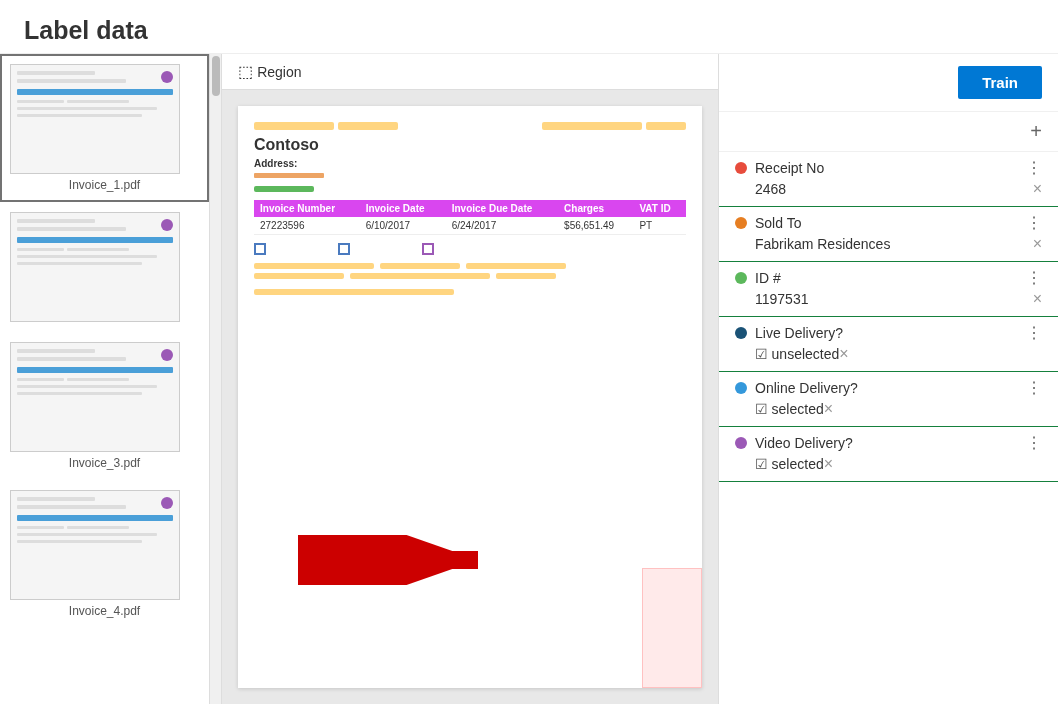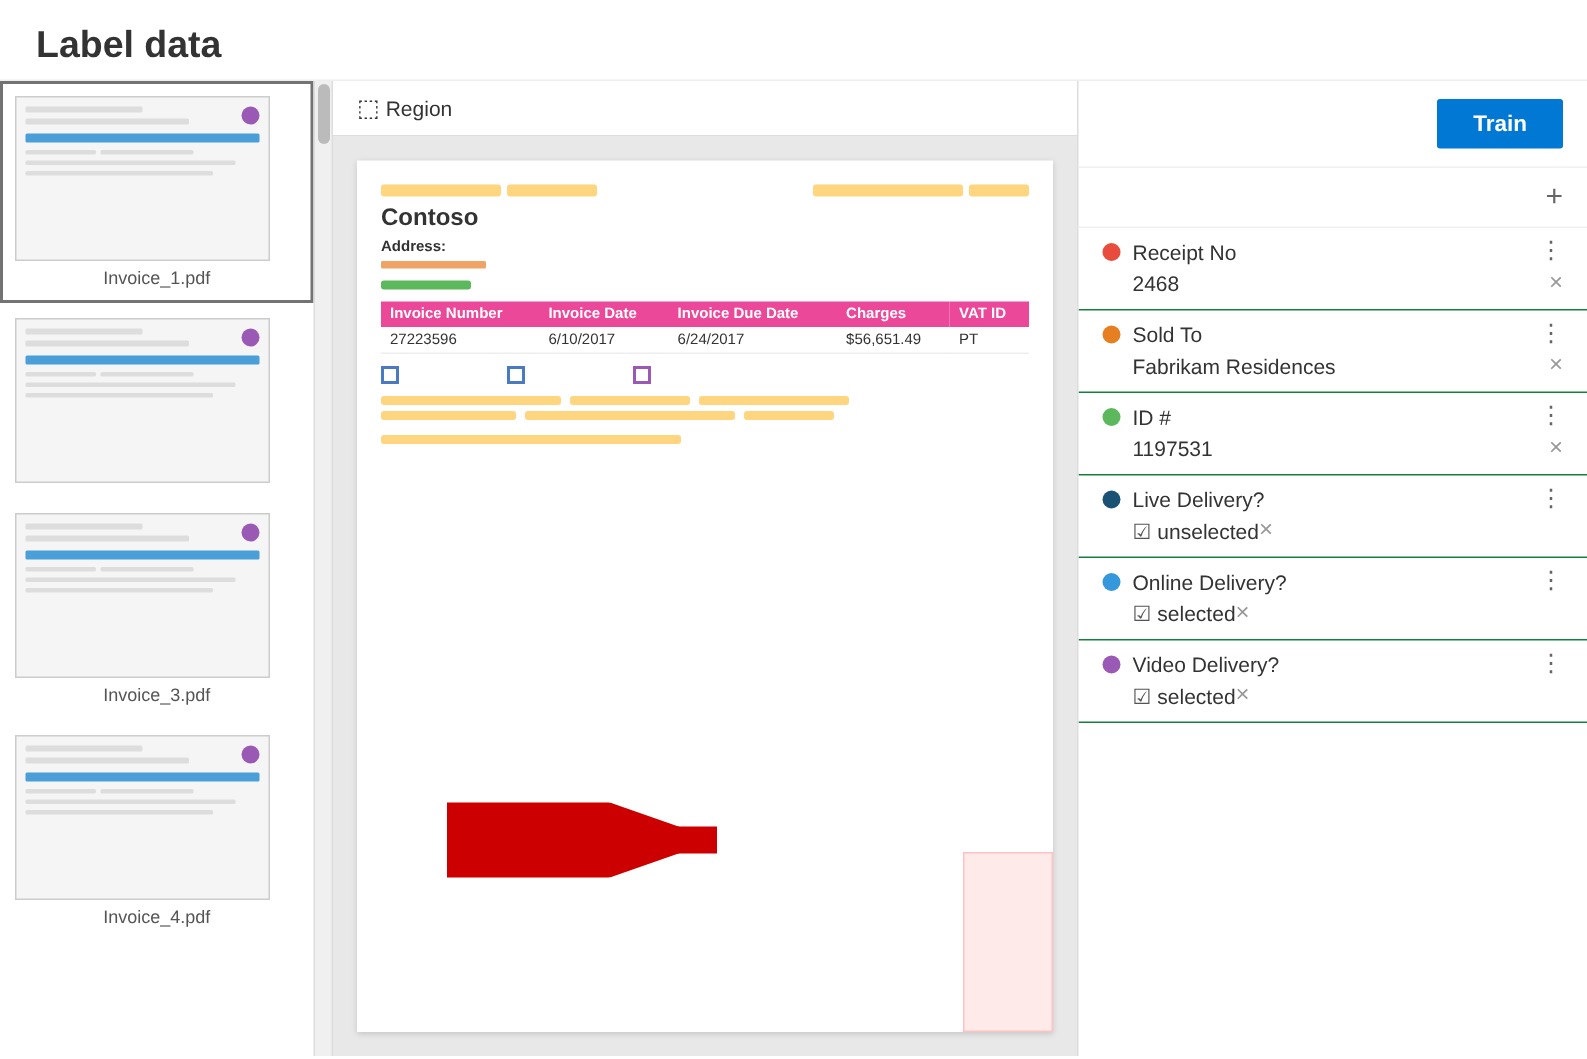--- a/index.html
+++ b/index.html
@@ -83,21 +83,21 @@
     .inv-top-row { display: flex; justify-content: space-between; margin-bottom: 8px; }
     .inv-for-name { font-weight: 600; font-size: 11px; }
     .inv-for-addr { font-size: 10px; color: #555; line-height: 1.5; }
 
     .top-highlights { display: flex; gap: 8px; margin-bottom: 6px; }
 
     .inv-table {
       width: 100%; border-collapse: collapse; font-size: 10px; margin: 8px 0;
     }
     .inv-table th {
-      background: #ec4899; color: #fff; padding: 3px 6px; text-align: left;
+      background: #d946ef; color: #fff; padding: 3px 6px; text-align: left;
     }
     .inv-table td { padding: 3px 6px; border-bottom: 1px solid #eee; }
 
     .checkbox-row { display: flex; gap: 12px; margin-top: 4px; }
     .checkbox-sq {
       width: 12px; height: 12px; border: 2px solid #4a7abf; display: inline-block;
     }
     .checkbox-sq.purple { border-color: #9b59b6; }
 
     .doc-highlights-bottom {

